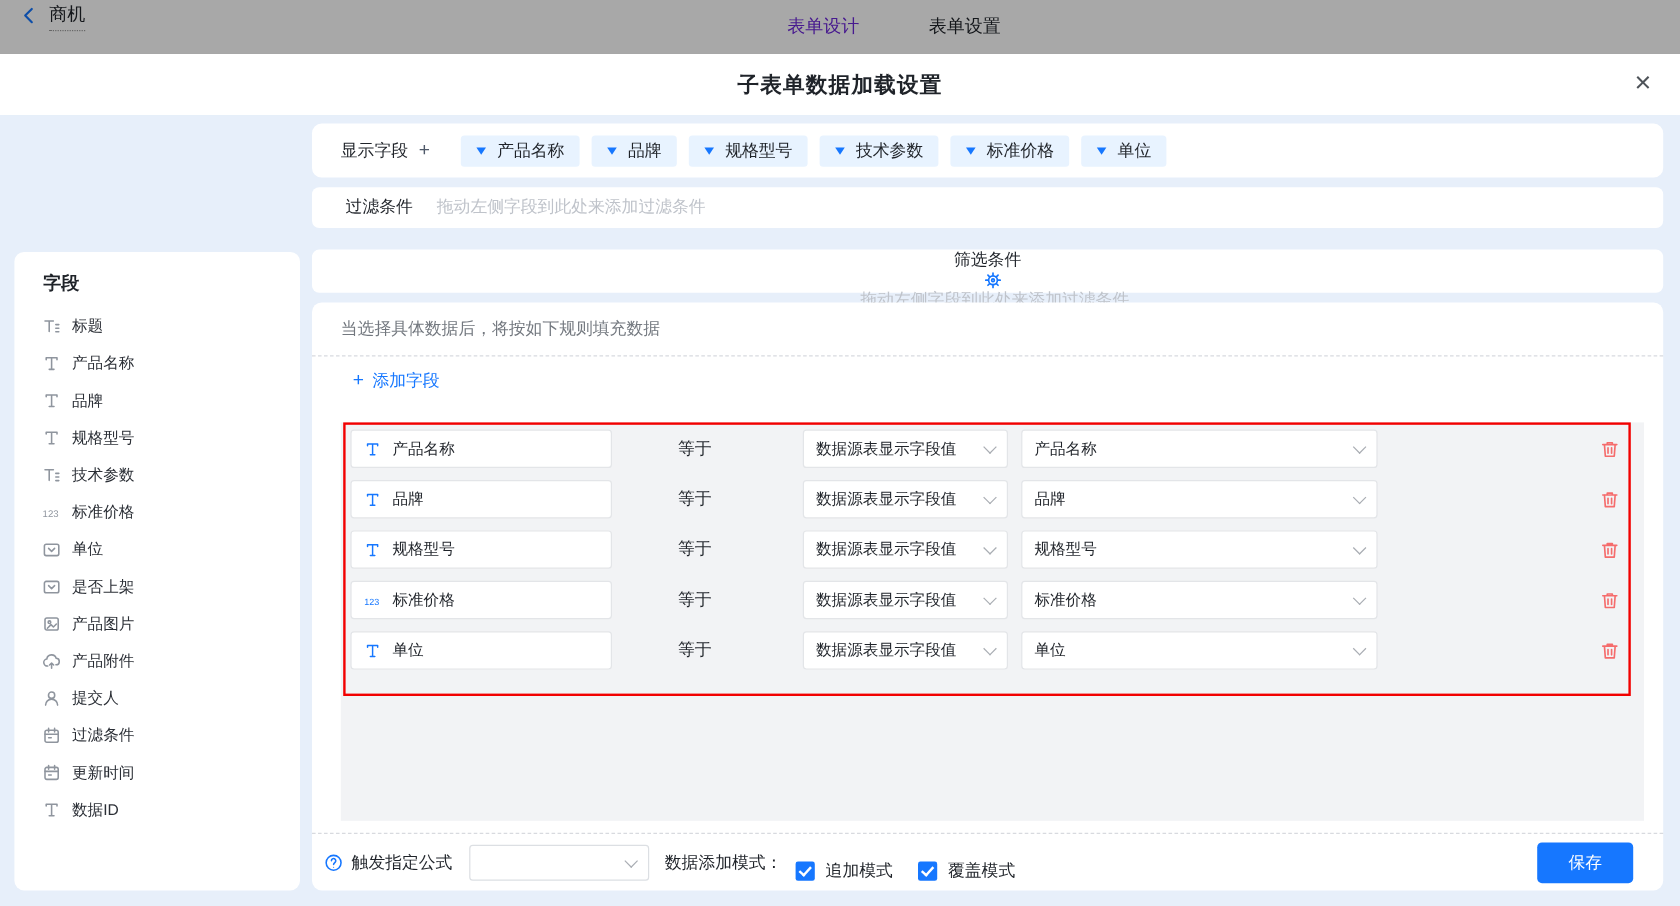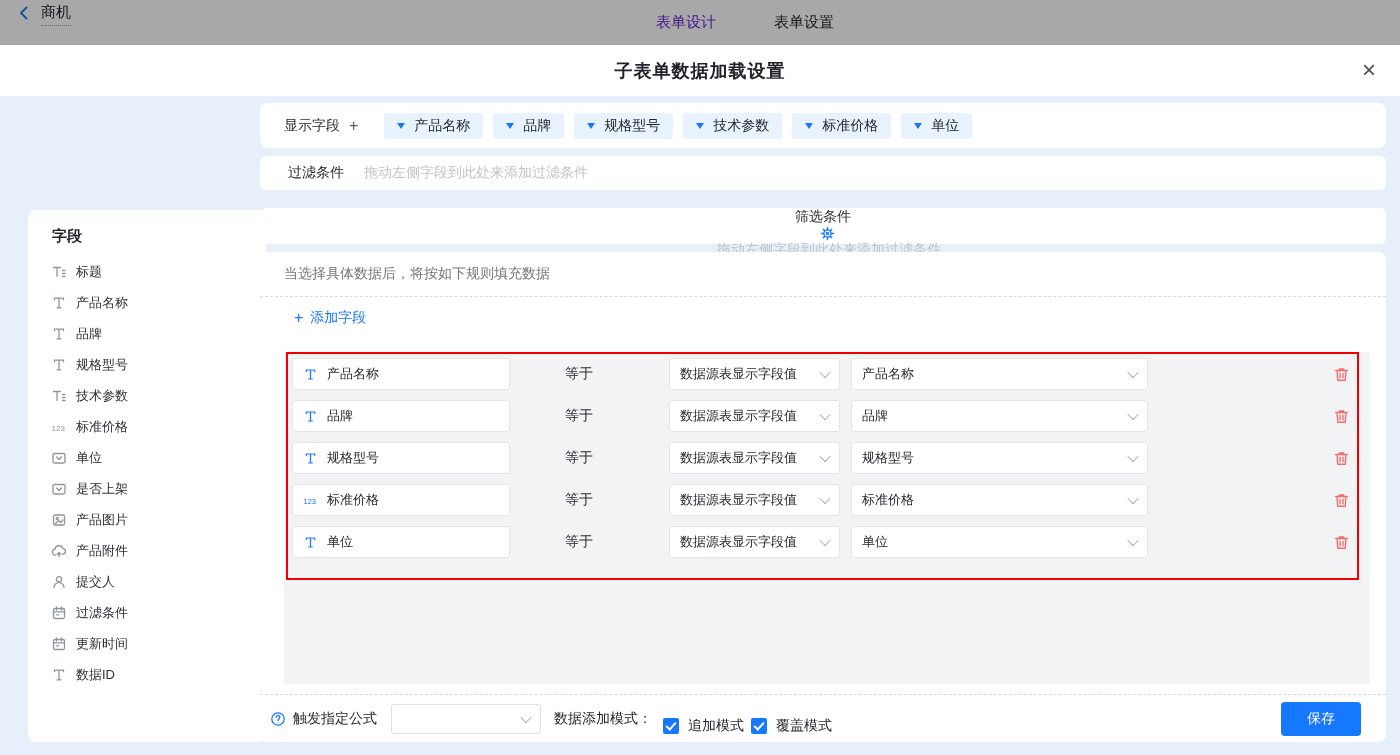--- a/index.html
+++ b/index.html
@@ -33,21 +33,21 @@
   .card { position:absolute; background:#fff; border-radius:8px; }
 
   
   .ds-card { left:12px; top:7px; width:238px; height:97px; padding:16px 14px 0 14px; }
   .ds-head { display:flex; align-items:center; justify-content:space-between; padding:0 2px; }
   .ds-title { font-size:15px; font-weight:700; }
   .ds-link { font-size:13px; color:#1677ff; cursor:pointer; }
   .ds-item { margin-top:15px; height:36px; background:#f4f5f7; border-radius:4px; display:flex; align-items:center; gap:8px; padding:0 10px; font-size:13px; }
   .doc-icon { width:16px; height:16px; display:inline-flex; }
 
-  .fields-card { left:12px; top:114px; width:238px; height:532px; padding:17px 12px 0 12px;margin-left:16px; }
+  .fields-card { left:12px; top:114px; width:238px; height:532px; padding:17px 12px 0 12px; }
   .fields-title { font-size:15px; font-weight:700; padding-left:12px; }
   .field-list { margin-top:10px; }
   .field-item { height:31px; display:flex; align-items:center; gap:9px; padding-left:11px; font-size:13px; color:#2b2f36; cursor:grab; border-radius:4px; }
   .field-item .f-icon { width:16px; height:16px; color:#8f959e; display:inline-flex; flex:none; }
   .f-icon svg, .doc-icon svg, .back-icon svg, .tb-icon svg, .gear-icon svg, .help-icon svg, .trash-btn svg { width:100%; height:100%; fill:none; stroke:currentColor; stroke-width:1.3; stroke-linecap:round; stroke-linejoin:round; }
 
   
   .cardA { left:260px; top:7px; width:1126px; height:45px; display:flex; align-items:center; padding:0 24px; }
   .rowlabel { font-size:14px; font-weight:500; color:#1f2329; white-space:nowrap; }
   .add-plus { color:#4e5969; font-size:16px; margin-left:9px; cursor:pointer; }
@@ -77,21 +77,21 @@
   .sel-source { width:171px; margin-left:74px; }
   .sel-target { width:297px; margin-left:11px; }
   .chev { width:8px; height:8px; border-right:1.4px solid #a9adb3; border-bottom:1.4px solid #a9adb3; transform:rotate(45deg) translate(-1px,-1px); flex:none; }
   .trash-btn { margin-left:auto; margin-right:20px; width:17px; height:17px; color:#f56c6c; cursor:pointer; display:inline-flex; }
 
   .cardD-footer { position:absolute; left:0; right:0; bottom:0; height:48px; border-top:1px dashed #d8dadf; display:flex; align-items:center; padding-left:10px; padding-right:25px; }
   .help-icon { width:16px; height:16px; color:#1677ff; display:inline-flex; flex:none; }
   .formula-label { font-size:14px; margin-left:7px; }
   .formula-select { width:150px; height:30px; margin-left:14px; background:#fff; border:1px solid #dcdfe3; border-radius:3px; display:flex; align-items:center; justify-content:flex-end; padding:0 10px; cursor:pointer; }
   .mode-label { font-size:14px; margin-left:13px; }
-  .cb-group { display:flex; align-items:flex-end; margin-left:11px; gap:7px;margin-top:15px; }
+  .cb-group { display:flex; align-items:flex-end; margin-left:11px; gap:21px;margin-top:15px; }
   .cb-wrap { display:flex; align-items:center; gap:9px; cursor:pointer; }
   .checkbox { width:16px; height:16px; border-radius:2px; background:#1677ff; position:relative; }
   .checkbox::after { content:""; position:absolute; left:5px; top:2px; width:4px; height:8px; border-right:2px solid #fff; border-bottom:2px solid #fff; transform:rotate(42deg); }
   .cb-label { font-size:14px; }
   .save-btn { margin-left:auto; width:80px; height:34px; background:#1677ff; border:none; border-radius:4px; color:#fff; font-size:14px; cursor:pointer; font-family:inherit; }
 </style>
 </head>
 <body>
 
 <div class="page">

